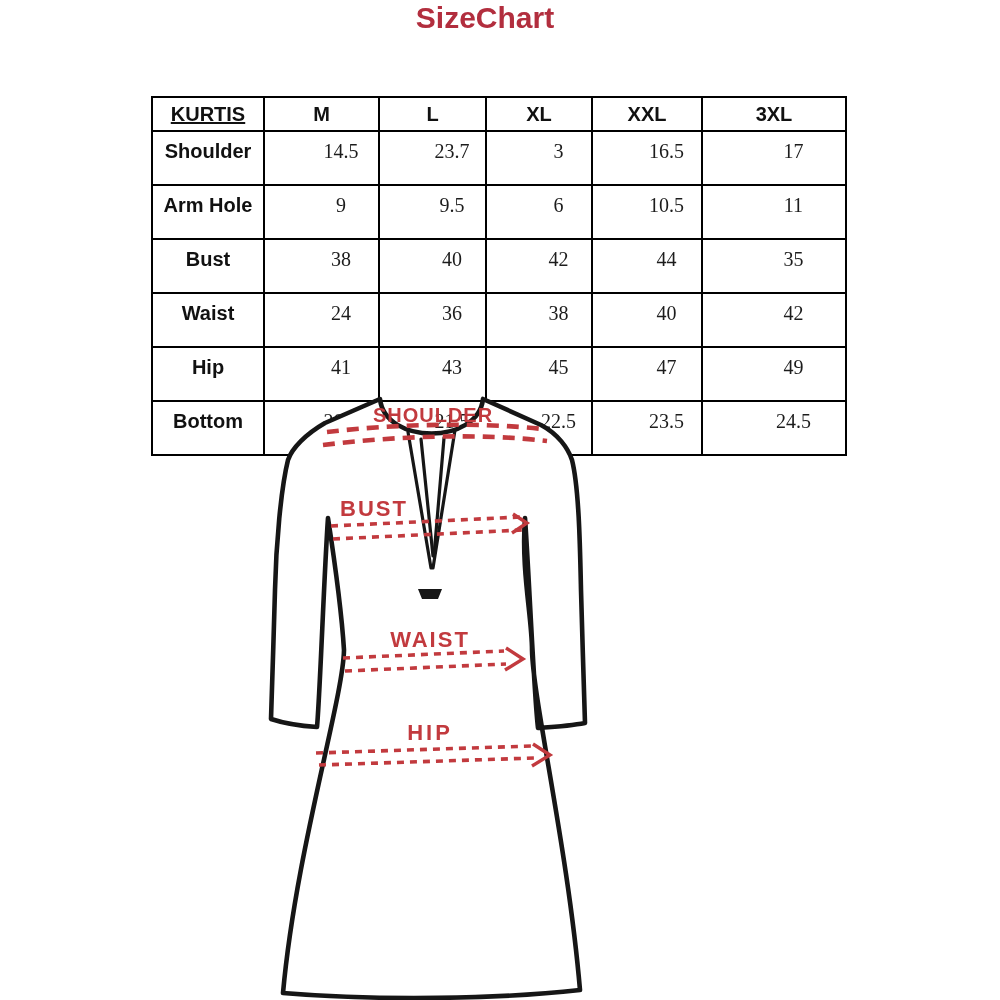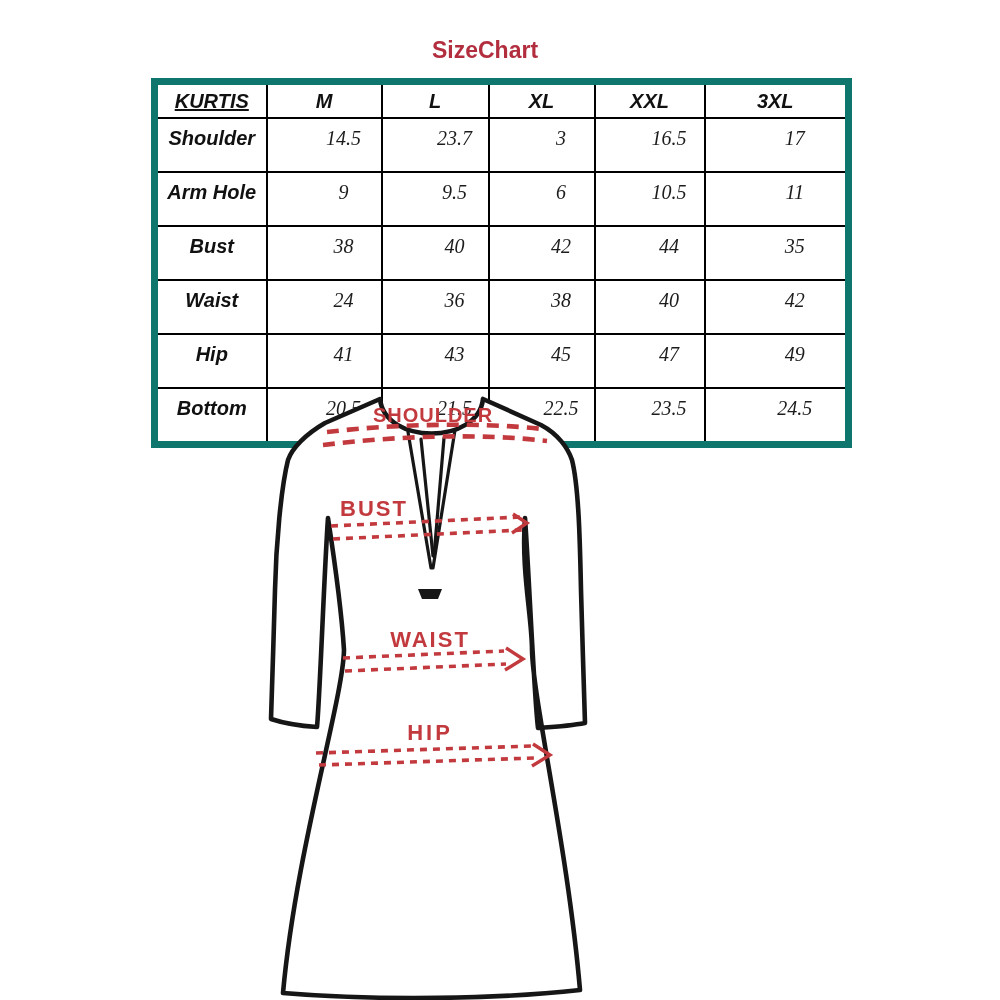--- a/index.html
+++ b/index.html
@@ -9,33 +9,32 @@
   html,body{margin:0;padding:0;}
   body{
     width:1000px;height:1000px;background:#ffffff;
     font-family:"Liberation Sans","DejaVu Sans",sans-serif;
     position:relative;overflow:hidden;
   }
   .page{position:absolute;inset:0;}
   
   .titles{position:absolute;left:0;top:4px;width:970px;text-align:center;}
   .title{
-    font-size:23px;font-weight:bold;color:var(--title-red);
-    line-height:27px;letter-spacing:0px;margin-top:33px;
+    font-size:30px;font-weight:bold;color:var(--title-red);
+    line-height:27px;letter-spacing:0px;
   }
   .subtitle{
     font-size:24px;font-weight:bold;color:var(--title-red);
     line-height:28px;
   }
   
   table.size-table{
-    position:absolute;left:151px;top:78px;width:694px;
+    position:absolute;left:151px;top:96px;width:694px;
     border-collapse:collapse;table-layout:fixed;
-    border:7px solid #0f766e;
-    font-style:italic;
+    border:1px solid #0f766e;
   }
   .size-table th,.size-table td{
     border:2px solid #000;text-align:center;color:#111;
     overflow:hidden;white-space:nowrap;
   }
   .size-table thead th{
     height:32px;vertical-align:middle;
     font-size:20px;font-weight:bold;padding:0;
   }
   .size-table thead th.kurtis-head{text-decoration:underline;}

